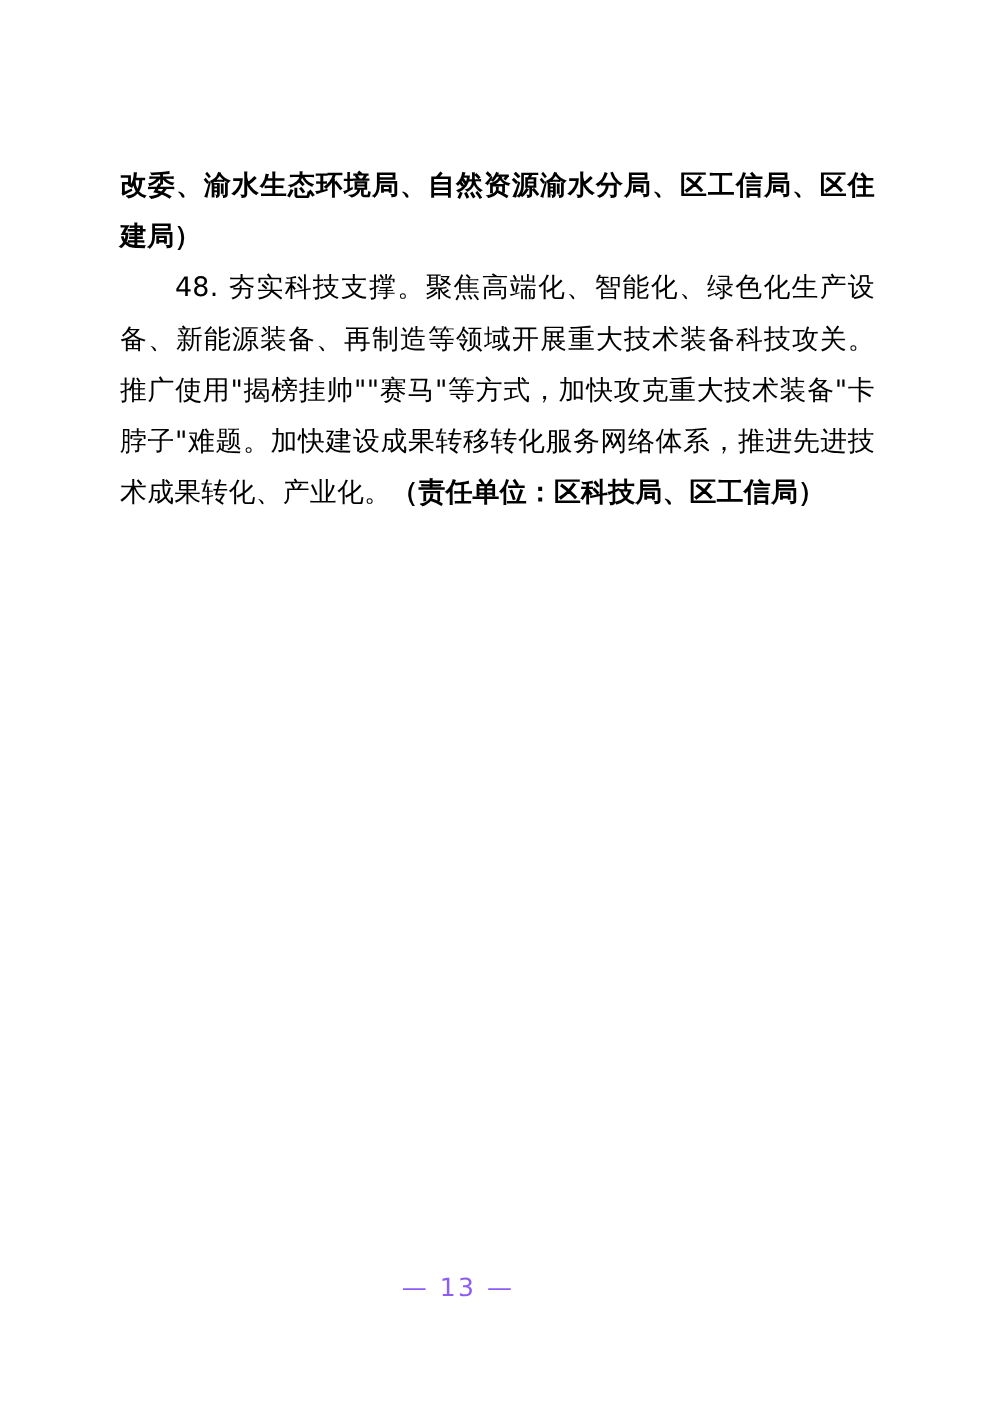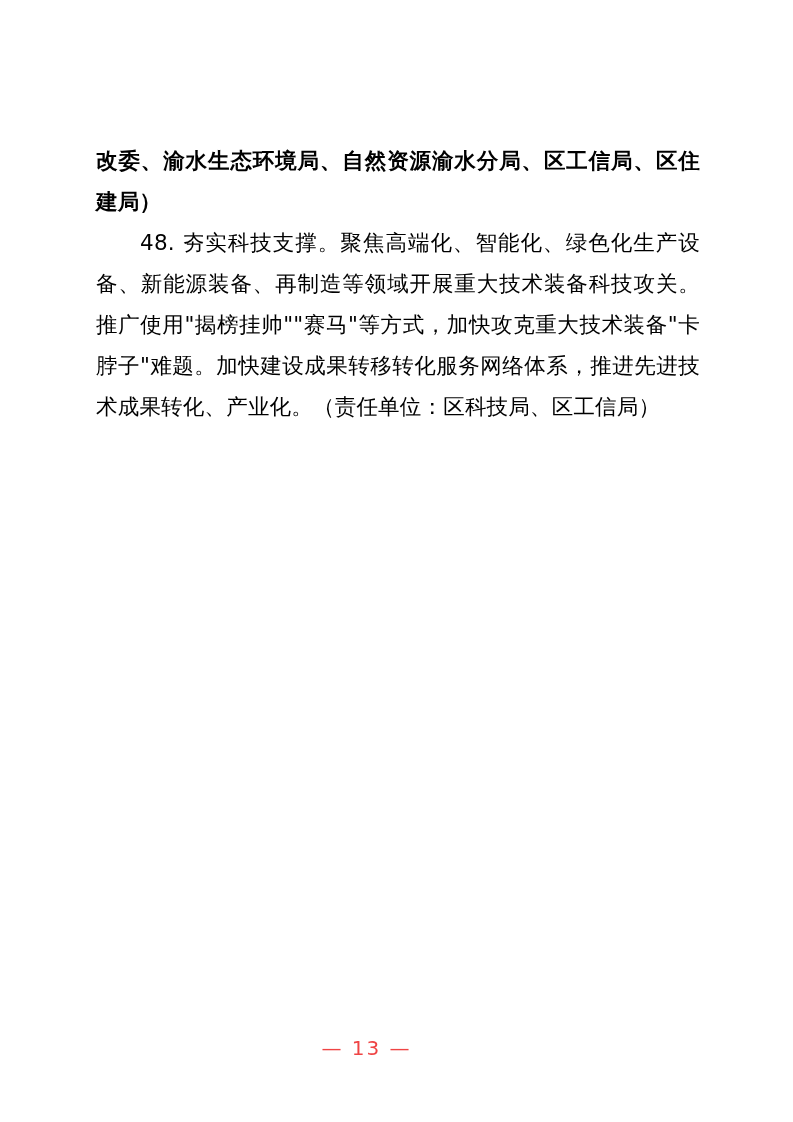--- a/index.html
+++ b/index.html
@@ -14,49 +14,49 @@
     position: relative;
     width: 793px;
     height: 1122px;
     background: #ffffff;
     box-sizing: border-box;
     overflow: hidden;
   }
   .content {
     position: absolute;
     left: 96px;
-    top: 140px;
+    top: 128px;
     width: 604px;
   }
   .para {
     margin: 0 0 0 0;
     font-size: 21.5px;
     line-height: 41px;
     color: #000000;
     text-align: justify;
     text-justify: inter-ideograph;
     letter-spacing: 0.2px;
   }
   .para.bold {
     font-weight: bold;
   }
   .indent {
     text-indent: 44px;
   }
   .b {
-    font-weight: normal;
+    font-weight: bold;
   }
   .page-number {
     position: absolute;
     left: 0;
     right: 0;
-    bottom: 62px;
+    bottom: 80px;
     text-align: center;
     font-size: 20px;
-    color: #ef4444;
+    color: #8b5cf6;
     letter-spacing: 2px;
     margin-top: 48px;
   }
   .pn-inner {
     display: inline-block;
     padding-right: 60px;
   }
 </style>
 </head>
 <body>

